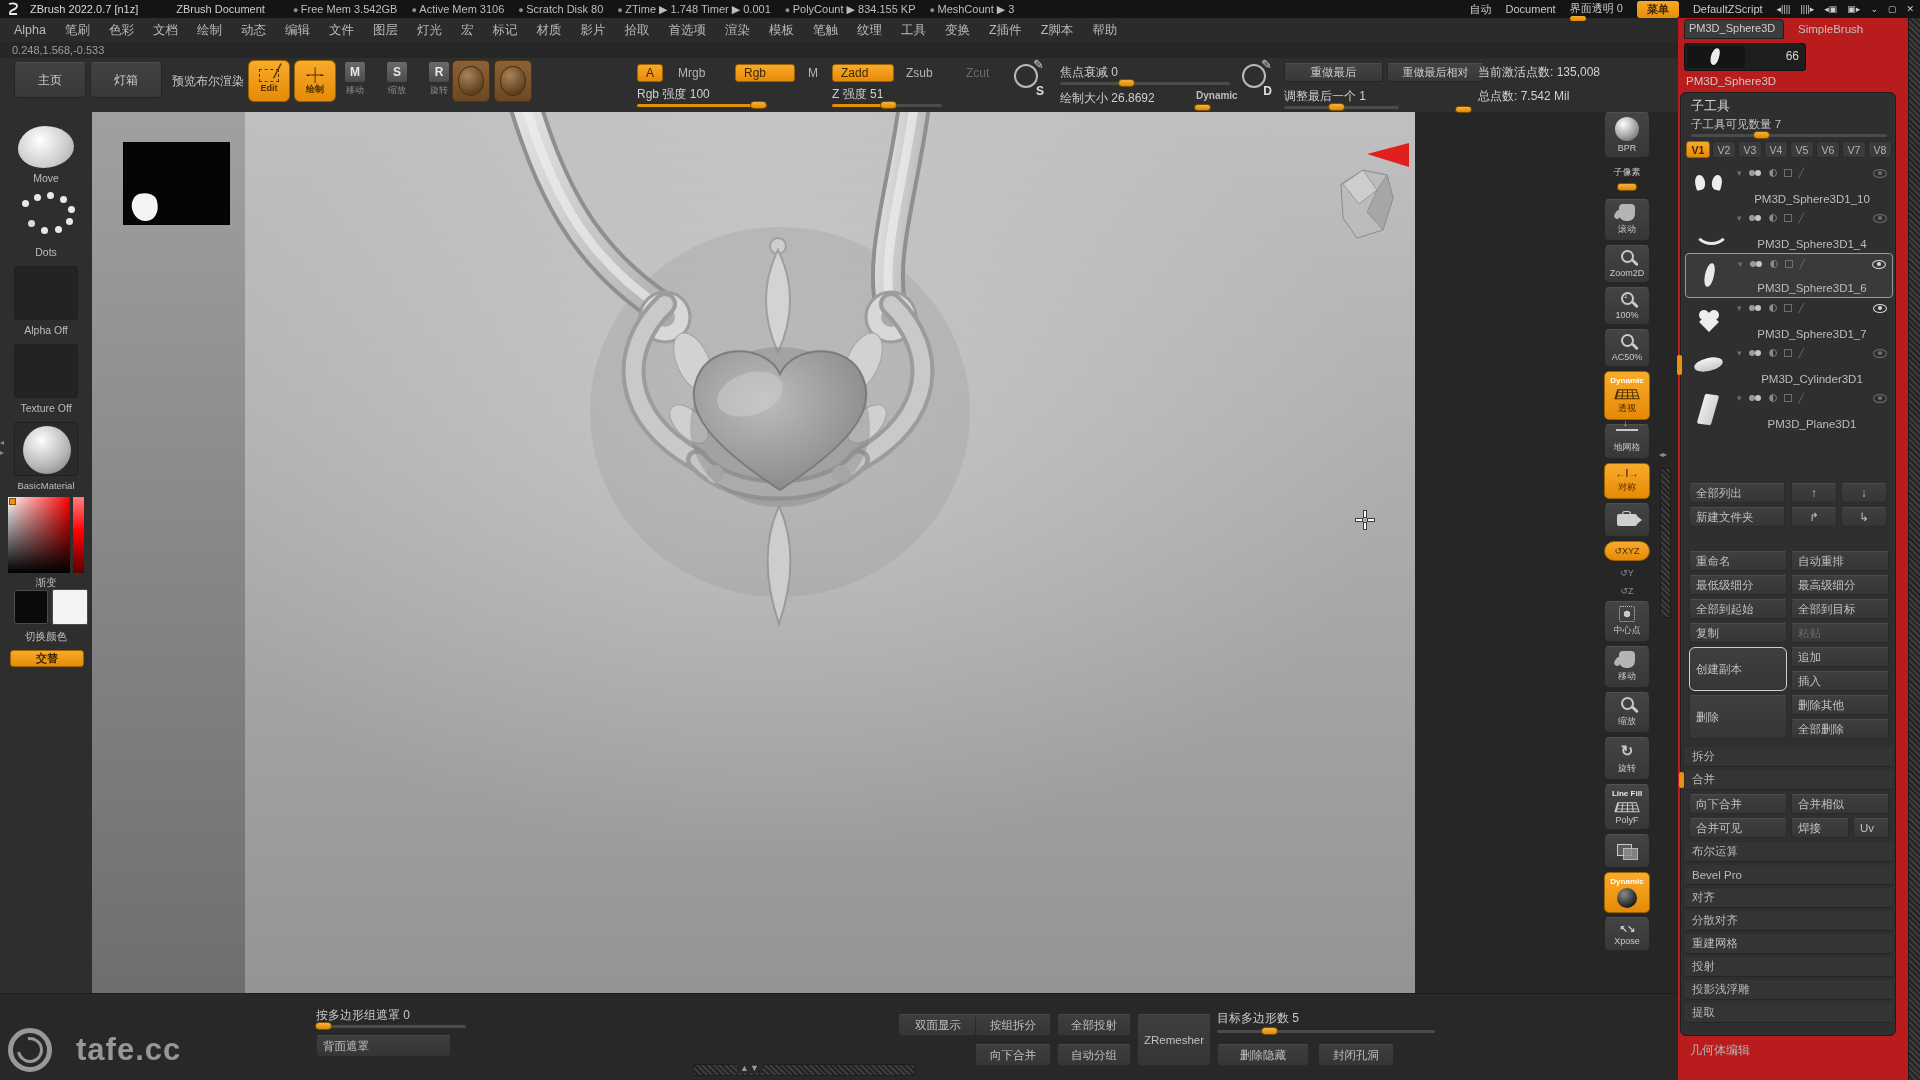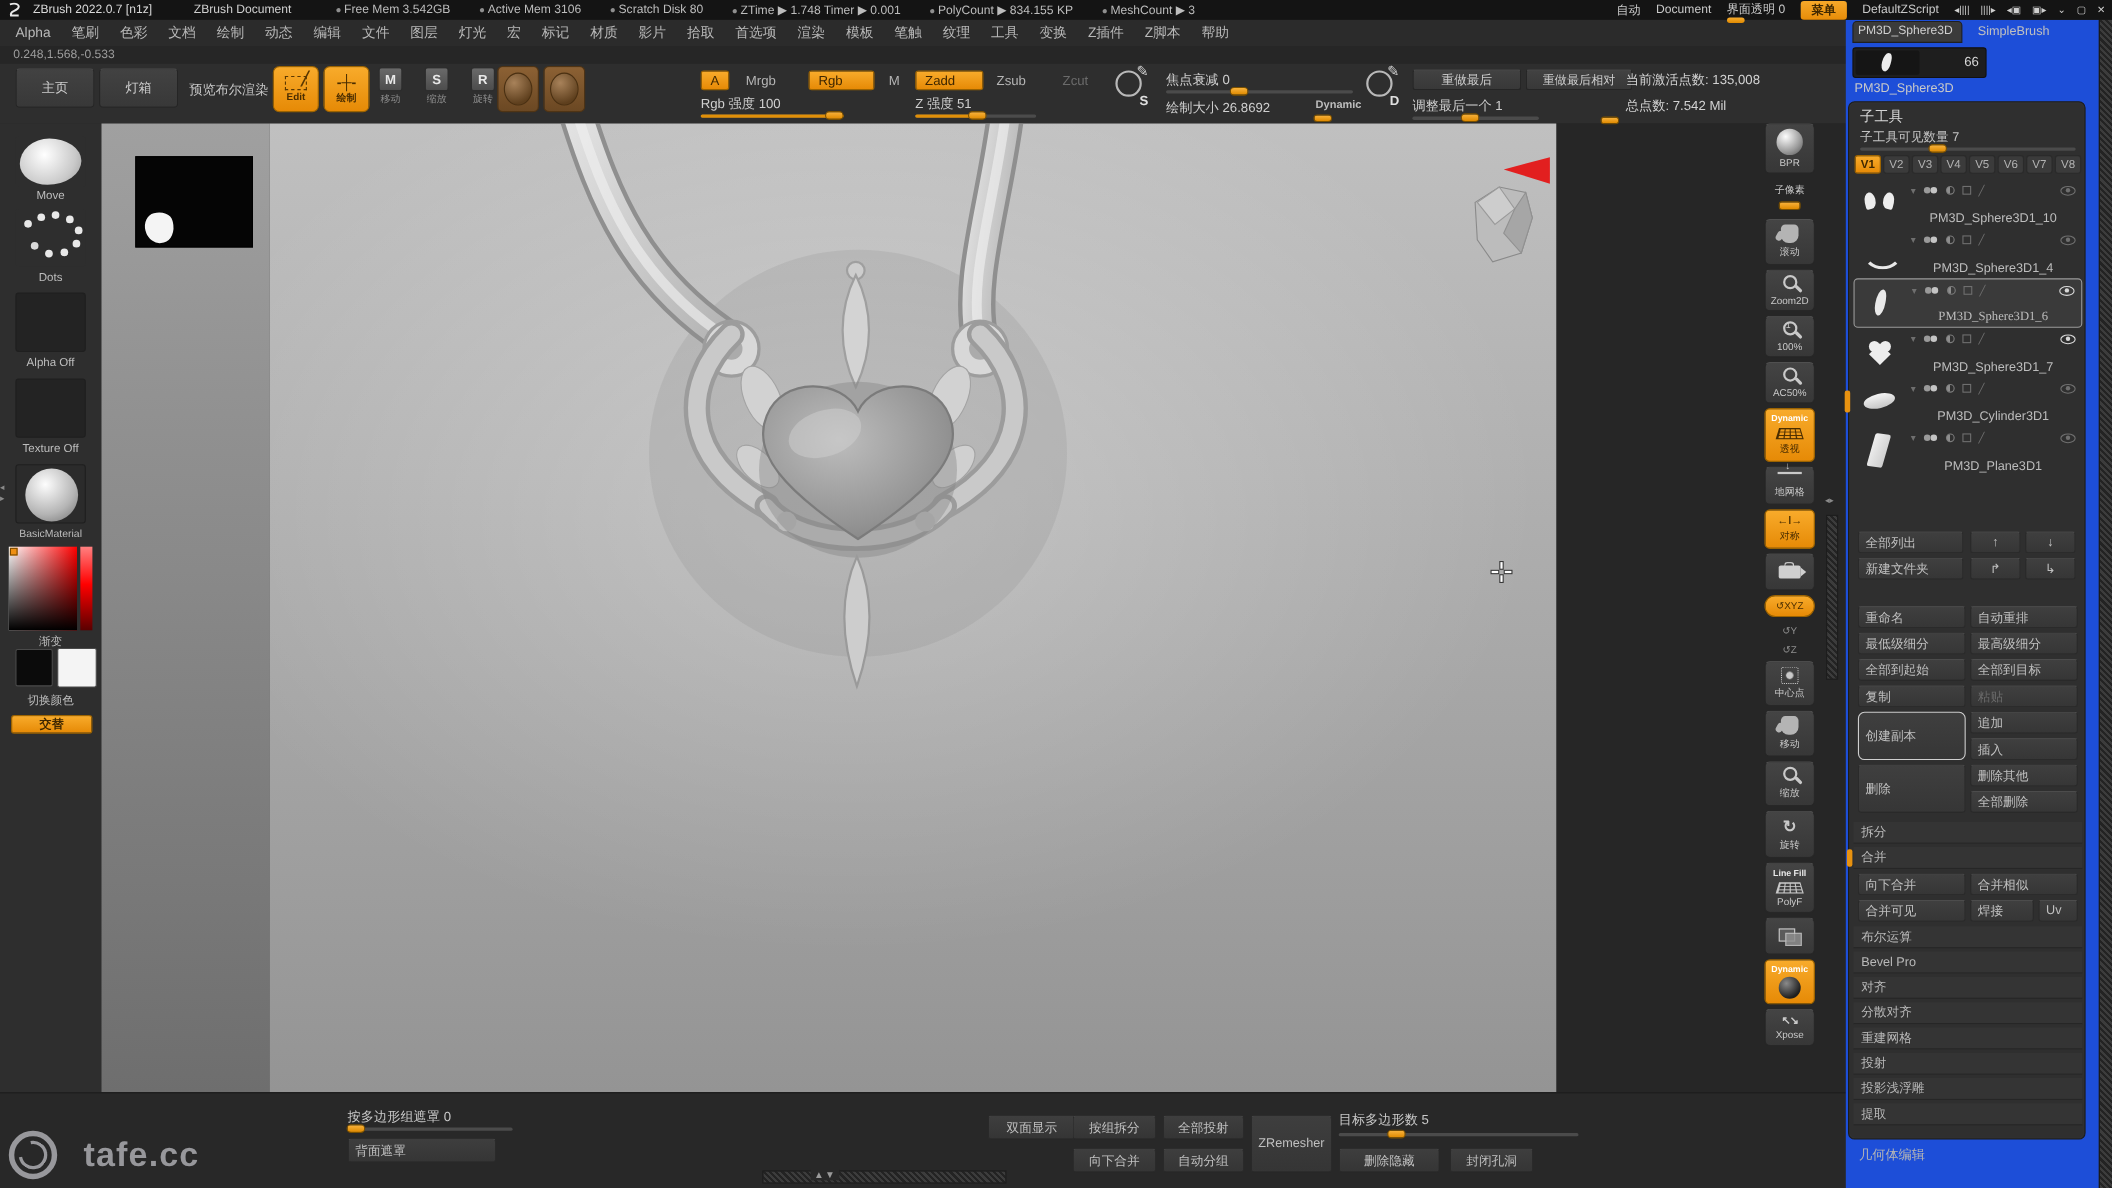--- a/index.html
+++ b/index.html
@@ -6,21 +6,21 @@
   html,body { width:1920px; height:1080px; overflow:hidden; background:#1d1d1d;
     font-family:"Liberation Sans", sans-serif; -webkit-font-smoothing:antialiased; }
   #root { position:relative; width:1920px; height:1080px; background:#262626; }
 
   
   #titlebar { position:absolute; left:0; top:0; width:1920px; height:18px; background:#141414;
     display:flex; align-items:center; gap:10px; padding:0 6px; color:#c9c9c9; font-size:11px; z-index:40;}
   #titlebar .app { color:#dadada; }
   #titlebar .doc { color:#cfcfcf; margin-left:28px; }
   #tb-stats { display:flex; gap:14px; margin-left:18px; }
-  #tb-stats .stat { color:#bdbdbd;margin-left:12px; }
+  #tb-stats .stat { color:#bdbdbd; }
   #tb-stats .stat::before { content:"● "; color:#8f8f8f; font-size:9px; }
   #tb-right { margin-left:auto; display:flex; align-items:center; gap:14px; }
   .uiopacity { position:relative; padding-bottom:2px; }
   .uiopacity::after { content:""; position:absolute; left:0; bottom:-3px; width:16px; height:5px;
     background:linear-gradient(#f6ab2e,#e08a00); border-radius:3px; }
   .menu-btn { background:linear-gradient(#f7a92a,#e78c08); color:#402800; font-weight:bold;
     padding:1px 10px; border-radius:3px; }
   #win-btns { display:flex; gap:10px; color:#cfcfcf; font-size:9px; }
   #win-btns span { cursor:default; }
 
@@ -165,21 +165,21 @@
   .s-icon[data-ic="ball"] { width:20px; height:20px; border-radius:50%;
     background:radial-gradient(circle at 35% 30%, #8a8a8a, #1f1f1f 70%); }
   .s-icon[data-ic="xpose"]::before { content:"↖↘"; font-size:10px; font-weight:bold; letter-spacing:-1px; }
   #vscroll { position:absolute; left:1660px; top:468px; width:11px; height:150px; z-index:9;
     background:repeating-linear-gradient(45deg, #3c3c3c 0 2px, #232323 2px 4px); border:1px solid #1d1d1d; }
   #vscroll-arr { position:absolute; left:1659px; top:450px; font-size:8px; color:#8a8a8a; z-index:9; }
   #panel-scroll { position:absolute; left:1908px; top:18px; width:12px; height:1062px; z-index:12;
     background:repeating-linear-gradient(45deg, #3c3c3c 0 2px, #232323 2px 4px); border-left:1px solid #1a1a1a; }
 
   
-  #right-panel { position:absolute; left:1678px; top:18px; width:230px; height:1062px; background:#1d4ed8; z-index:11; }
+  #right-panel { position:absolute; left:1678px; top:18px; width:230px; height:1062px; background:#b91c1c; z-index:11; }
   #tool-tabs { position:absolute; left:6px; top:0; height:22px; display:flex; gap:14px; align-items:center; }
   #tab-tool { width:100px; height:20px; background:#3b3b3b; border:1px solid #1f1f1f; border-radius:4px 4px 0 0;
     color:#cfcfcf; font-size:11px; padding:2px 4px; white-space:nowrap; overflow:hidden; }
   #tab-brush { color:#c0c0c0; font-size:11.5px; }
   #tool-preview { position:absolute; left:6px; top:25px; width:122px; height:28px; background:#1e1e1e;
     border:1px solid #111; border-radius:3px; }
   #tp-thumb { position:absolute; left:2px; top:2px; width:58px; height:22px; background:#151515; border-radius:2px; }
   #tp-thumb::after { content:""; position:absolute; left:24px; top:2px; width:8px; height:17px; background:#ececec;
     border-radius:60% 40% 50% 50%; transform:rotate(14deg); }
   #tp-value { position:absolute; right:6px; top:5px; color:#d8d8d8; font-size:12px; }
@@ -190,21 +190,21 @@
     border:1px solid #1c1c1c; border-radius:6px; box-shadow:0 0 0 1px #333 inset; }
   #st-title { position:absolute; left:10px; top:4px; font-size:13px; color:#d6d6d6; }
   #st-viscount { position:absolute; left:10px; top:24px; font-size:11.5px; color:#c4c4c4; }
   #vtabs { position:absolute; left:5px; top:48px; display:flex; gap:2px; }
   .vtab { width:24px; height:17px; background:#3b3b3b; border:1px solid #2a2a2a; border-radius:3px;
     color:#b3b3b3; font-size:10.5px; display:flex; align-items:center; justify-content:center; }
   .vtab.sel { background:linear-gradient(#f8ab2b,#e68a06); color:#3f2700; font-weight:bold; border-color:#9c6300; }
 
   #st-list { position:absolute; left:4px; top:70px; width:208px; }
   .st-row { position:relative; width:208px; height:45px; }
-  .st-row.sel { border:1px solid #9a9a9a; border-radius:4px; background:#3a3a3a;font-family:Liberation Serif, serif; }
+  .st-row.sel { border:1px solid #9a9a9a; border-radius:4px; background:#3a3a3a; }
   .st-row.marked::before { content:""; position:absolute; left:-8px; top:12px; width:5px; height:20px;
     background:#e89210; border-radius:2px; }
   .st-minis { position:absolute; left:52px; top:5px; right:6px; display:flex; align-items:center; gap:7px;
     color:#6f6f6f; font-size:9px; }
   .mini-chev::before { content:"▾"; }
   .mini-dots { width:13px; height:6px; position:relative; }
   .mini-dots::before { content:""; position:absolute; width:6px; height:6px; border-radius:50%; background:#9a9a9a;
     box-shadow:6px 0 0 0 #c4c4c4; }
   .mini-half { width:8px; height:8px; border-radius:50%; border:1px solid #7c7c7c;
     background:linear-gradient(90deg, #8e8e8e 50%, transparent 50%); }

